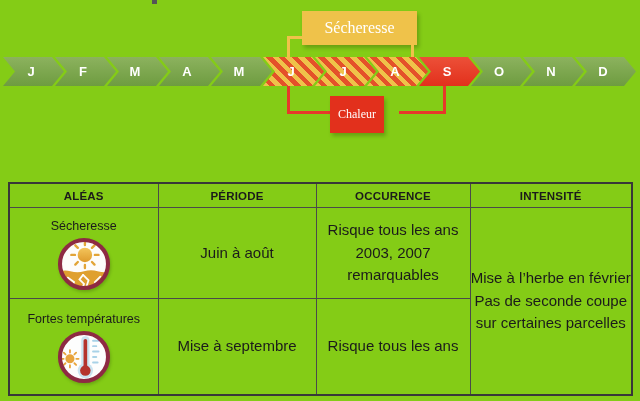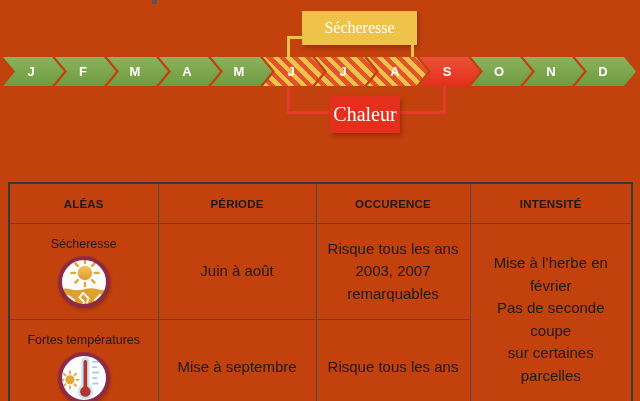--- a/index.html
+++ b/index.html
@@ -1,52 +1,52 @@
 <!DOCTYPE html>
 <html style="--green-light: #8CB25E; --green-dark: #6E9C40; --amber: #EFC24A; --stripe: #E4512A; --red: #E2301C;"><head>
 <meta charset="utf-8">
 <style>
   html,body{margin:0;padding:0;background:#fff;}
-  #stage{position:relative;width:640px;height:401px;background:#c2410c;overflow:hidden;
+  #stage{position:relative;width:640px;height:401px;background:#84cc16;overflow:hidden;
          font-family:"Liberation Sans",sans-serif;}
 
   
   .artifact{position:absolute;left:152px;top:0;width:5px;height:4px;background:#555;}
 
   
   .band{position:absolute;left:0;top:57px;width:640px;height:29px;}
   .chevron{position:absolute;top:0;width:64px;height:29px;box-sizing:border-box;
            display:flex;align-items:center;justify-content:center;padding-right:8px;
            color:#fff;font-weight:bold;font-size:13px;
            clip-path:polygon(0 0,49px 0,61px 50%,49px 100%,0 100%,12px 50%);}
   .chevron.green{background:linear-gradient(var(--green-light,#8CB25E),var(--green-dark,#6E9C40));}
   .chevron.hatched{background:repeating-linear-gradient(45deg,var(--amber,#F0BB45) 0 4.5px,var(--stripe,#E4512A) 4.5px 9px);}
   .chevron.red{background:linear-gradient(#EC5038,var(--red,#D92A16));}
 
   .label-box{position:absolute;display:flex;align-items:center;justify-content:center;
              color:#fff;font-family:"Liberation Serif",serif;
              box-shadow:2px 3px 4px rgba(0,0,0,.22);}
   .drought-box{left:302px;top:11px;width:115px;height:34px;background:var(--amber,#EFC24A);font-size:16px;}
-  .heat-box{left:330px;top:96px;width:70px;height:37px;background:var(--red,#E6301F);font-size:20px;}
+  .heat-box{left:330px;top:96px;width:54px;height:37px;background:var(--red,#E6301F);font-size:12px;}
 
   .conn{position:absolute;}
   .conn.y{background:var(--amber,#EFC24A);}
   .conn.r{background:#E6392B;}
   .yc-h{left:287px;top:36px;width:16px;height:3px;}
   .yc-vl{left:287px;top:36px;width:3px;height:22px;}
   .yc-vr{left:411px;top:44px;width:3px;height:14px;}
   .rc-vl{left:287px;top:86px;width:3px;height:28px;}
   .rc-hl{left:287px;top:111px;width:44px;height:3px;}
   .rc-hr{left:399px;top:111px;width:47px;height:3px;}
   .rc-vr{left:443px;top:86px;width:3px;height:28px;}
 
   
   table.aleas{position:absolute;left:8px;top:182px;width:623px;border-collapse:collapse;
               table-layout:fixed;border:2px solid #383838;color:#1b1b1b;}
-  table.aleas th,table.aleas td{border:1px solid #4a4a4a;padding:8px;text-align:center;
+  table.aleas th,table.aleas td{border:1px solid #4a4a4a;padding:0;text-align:center;
               vertical-align:middle;overflow:hidden;}
   table.aleas th{height:23px;font-size:11.5px;font-weight:bold;letter-spacing:.2px;}
   .r1{height:91px;}
   .r2{height:96px;margin-left:24px;}
   td.cell{font-size:15px;line-height:1.5;}
   .multiline{white-space:pre-line;}
   .alea-cell{vertical-align:top;}
   .alea-inner{display:flex;flex-direction:column;align-items:center;padding-top:5px;}
   .alea-name{font-size:12.5px;margin-bottom:2px;}
   .icon-svg{filter:drop-shadow(1px 2px 1.5px rgba(0,0,0,.18));}

